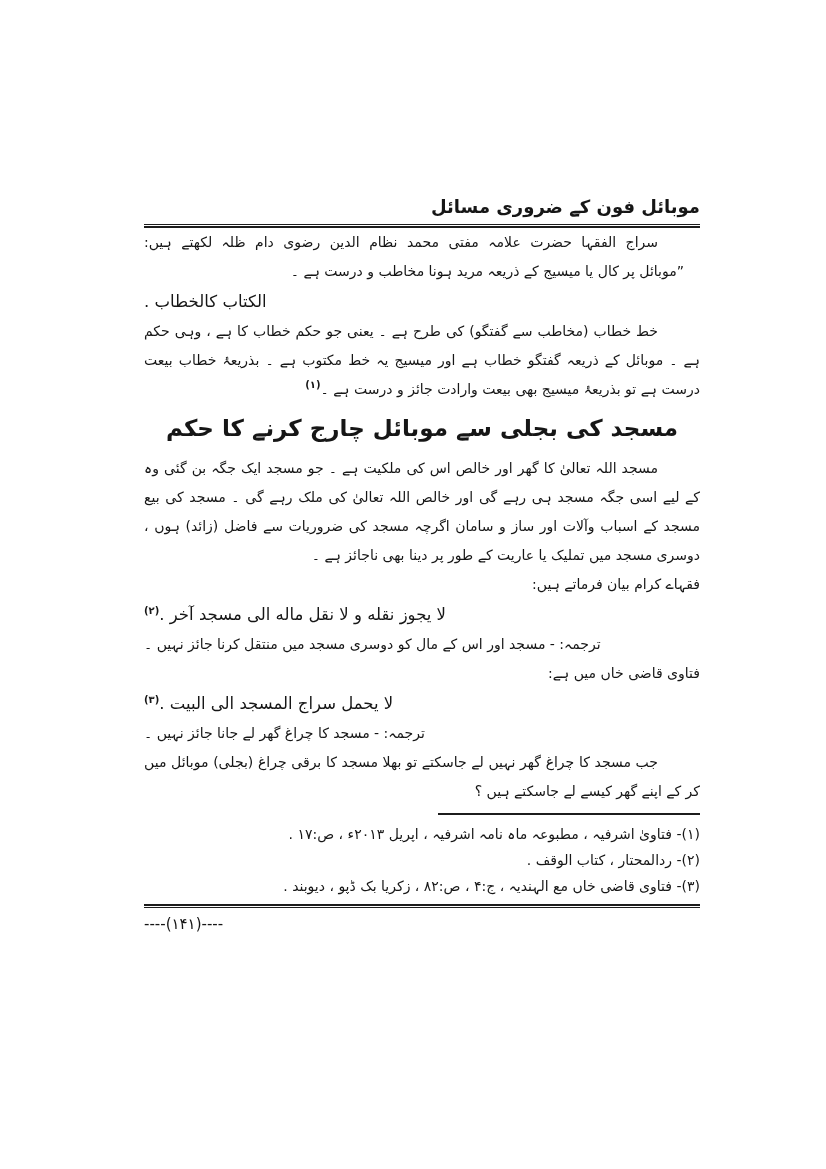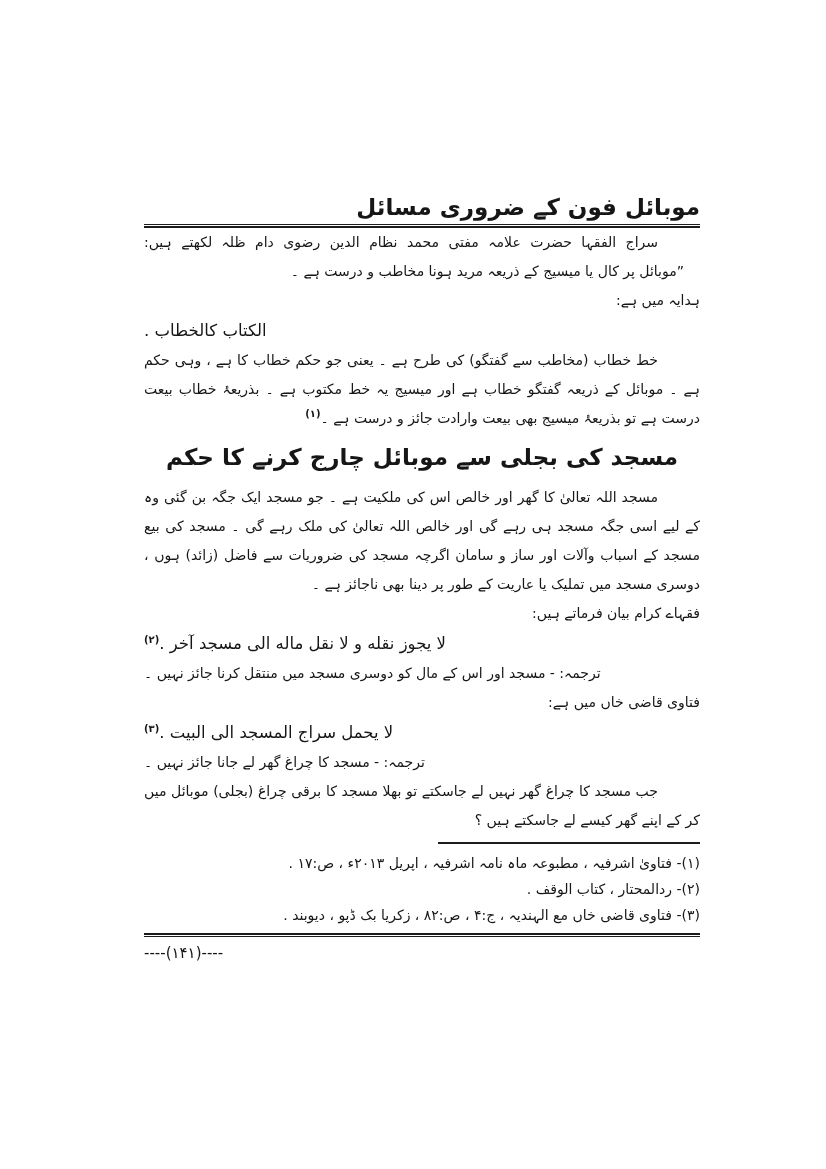--- a/index.html
+++ b/index.html
@@ -14,21 +14,21 @@
     color: #161616;
   }
   .content {
     position: absolute;
     top: 194px;
     right: 126px;
     width: 556px;
     direction: rtl;
   }
   .running-head {
-    font-size: 23px;
+    font-size: 18px;
     font-weight: bold;
     text-align: right;
     height: 26px;
     line-height: 26px;
   }
   .rule-double {
     margin-top: 4px;
     height: 4px;
     border-top: 1.5px solid #1c1c1c;
     border-bottom: 2.5px solid #1c1c1c;
@@ -100,21 +100,20 @@
 
 <div class="page">
   <div class="content">
 
     <div class="running-head">موبائل فون کے ضروری مسائل</div>
     <div class="rule-double"></div>
 
     <div class="body-text">
       <div class="ln j indent">سراج الفقہا حضرت علامہ مفتی محمد نظام الدین رضوی دام ظلہ لکھتے ہیں:</div>
       <div class="ln short q">”موبائل پر کال یا میسیج کے ذریعہ مرید ہونا مخاطب و درست ہے ۔</div>
-      <div class="ln short">ہدایہ میں ہے:</div>
       <div class="ln arabic">الکتاب کالخطاب .</div>
       <div class="ln j indent">خط خطاب (مخاطب سے گفتگو) کی طرح ہے ۔ یعنی جو حکم خطاب کا ہے ، وہی حکم خط کا بھی</div>
       <div class="ln j">ہے ۔ موبائل کے ذریعہ گفتگو خطاب ہے اور میسیج یہ خط مکتوب ہے ۔ بذریعۂ خطاب بیعت جائز و</div>
       <div class="ln end"><span>درست ہے تو بذریعۂ میسیج بھی بیعت وارادت جائز و درست ہے ۔</span><span class="fn-mark">(۱)</span></div>
 
       <div class="section-heading">مسجد کی بجلی سے موبائل چارج کرنے کا حکم</div>
 
       <div class="ln j indent">مسجد اللہ تعالیٰ کا گھر اور خالص اس کی ملکیت ہے ۔ جو مسجد ایک جگہ بن گئی وہ قیامت تک</div>
       <div class="ln j">کے لیے اسی جگہ مسجد ہی رہے گی اور خالص اللہ تعالیٰ کی ملک رہے گی ۔ مسجد کی بیع ناجائز ہے ۔</div>
       <div class="ln j">مسجد کے اسباب وآلات اور ساز و سامان اگرچہ مسجد کی ضروریات سے فاضل (زائد) ہوں ، انھیں</div>

